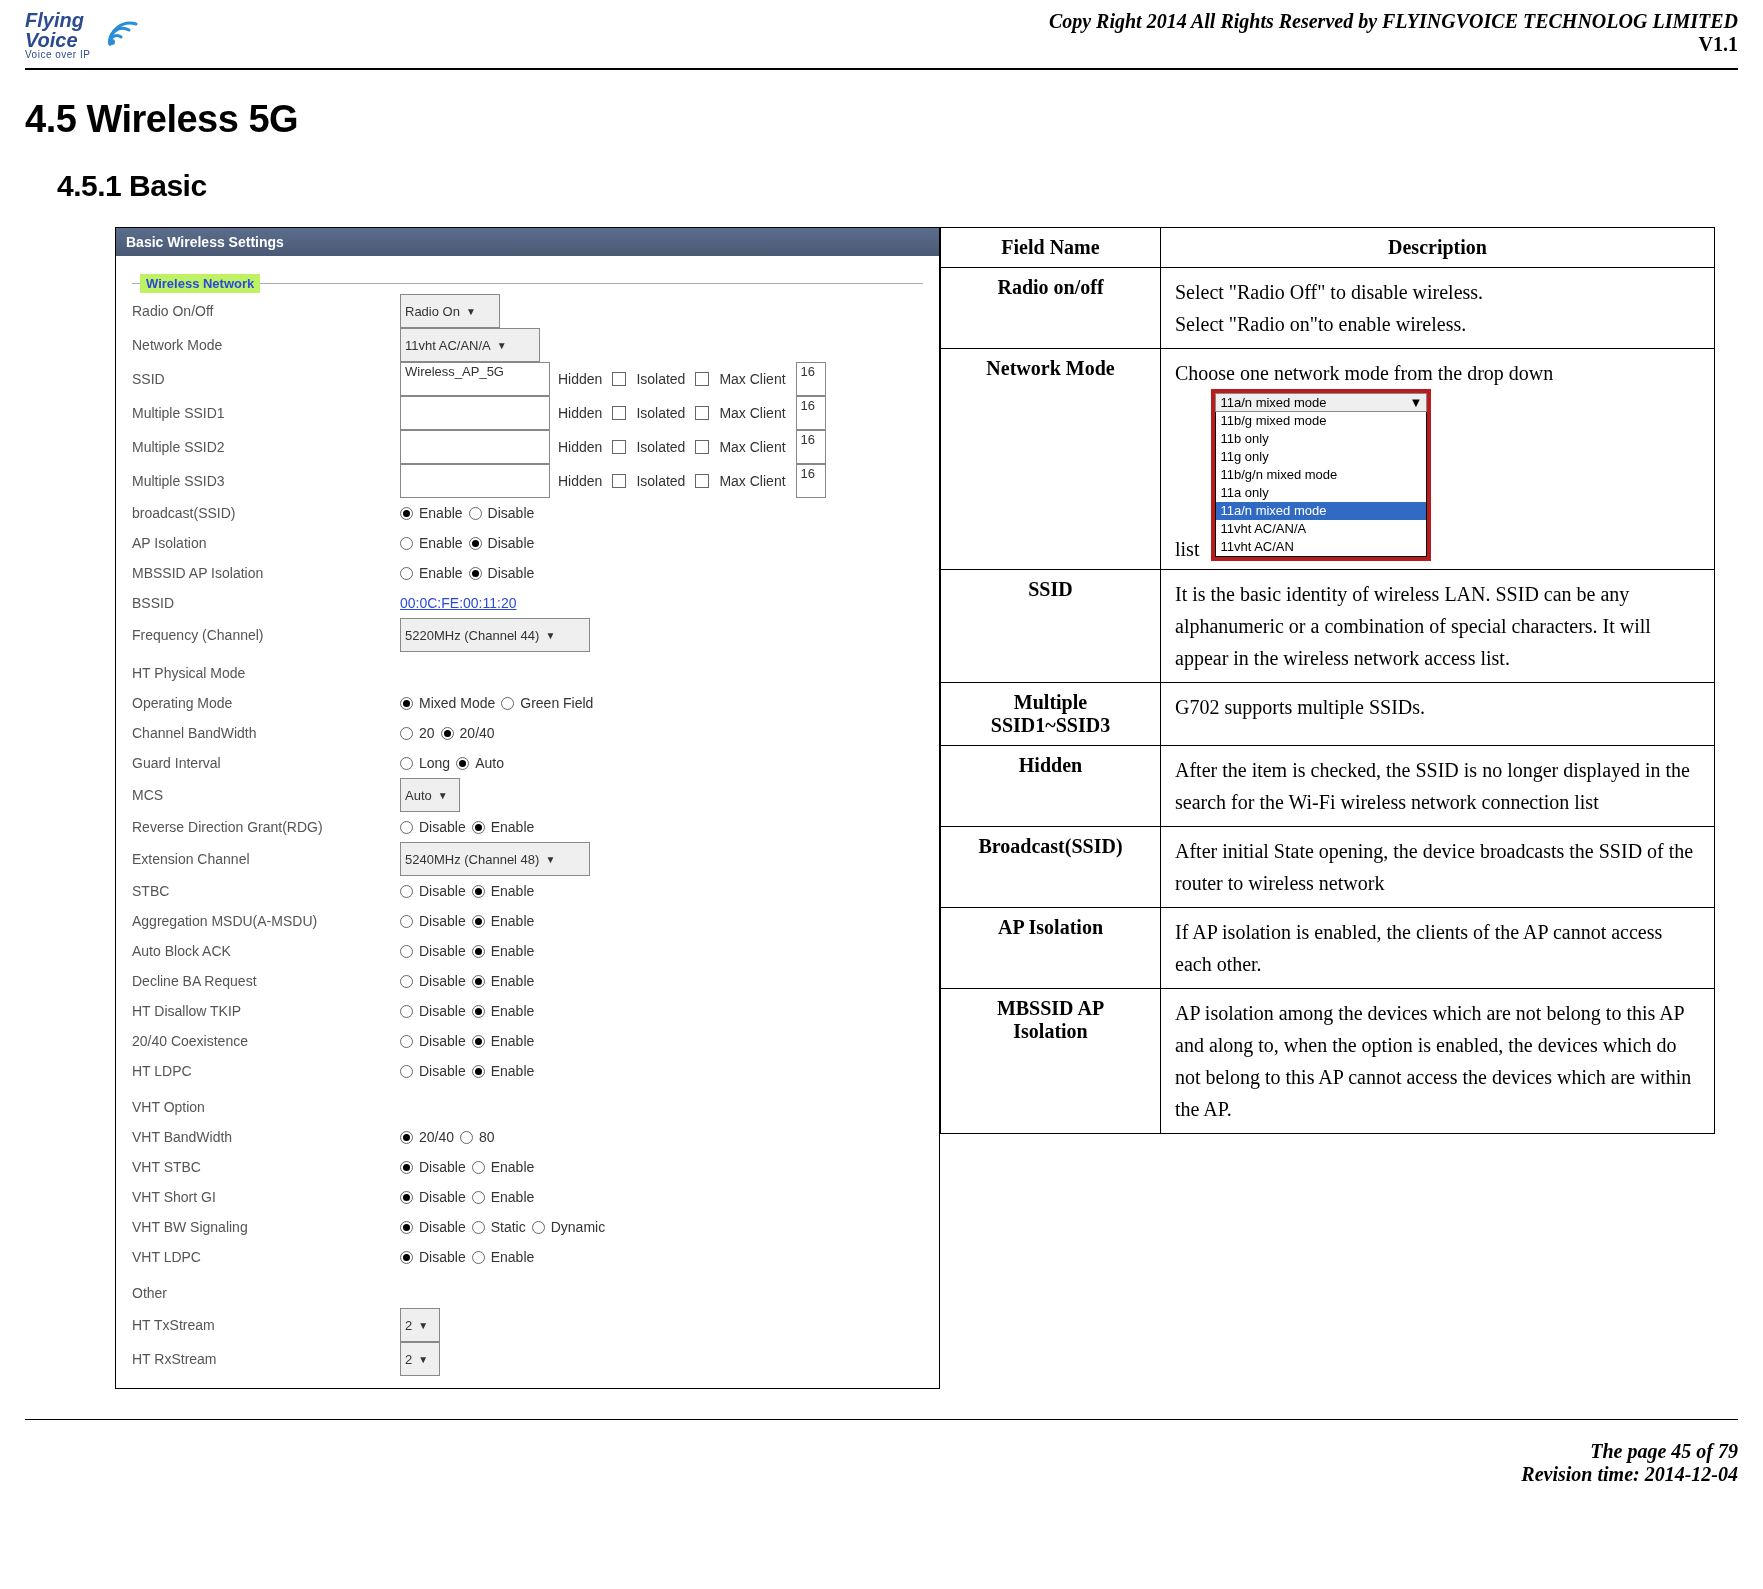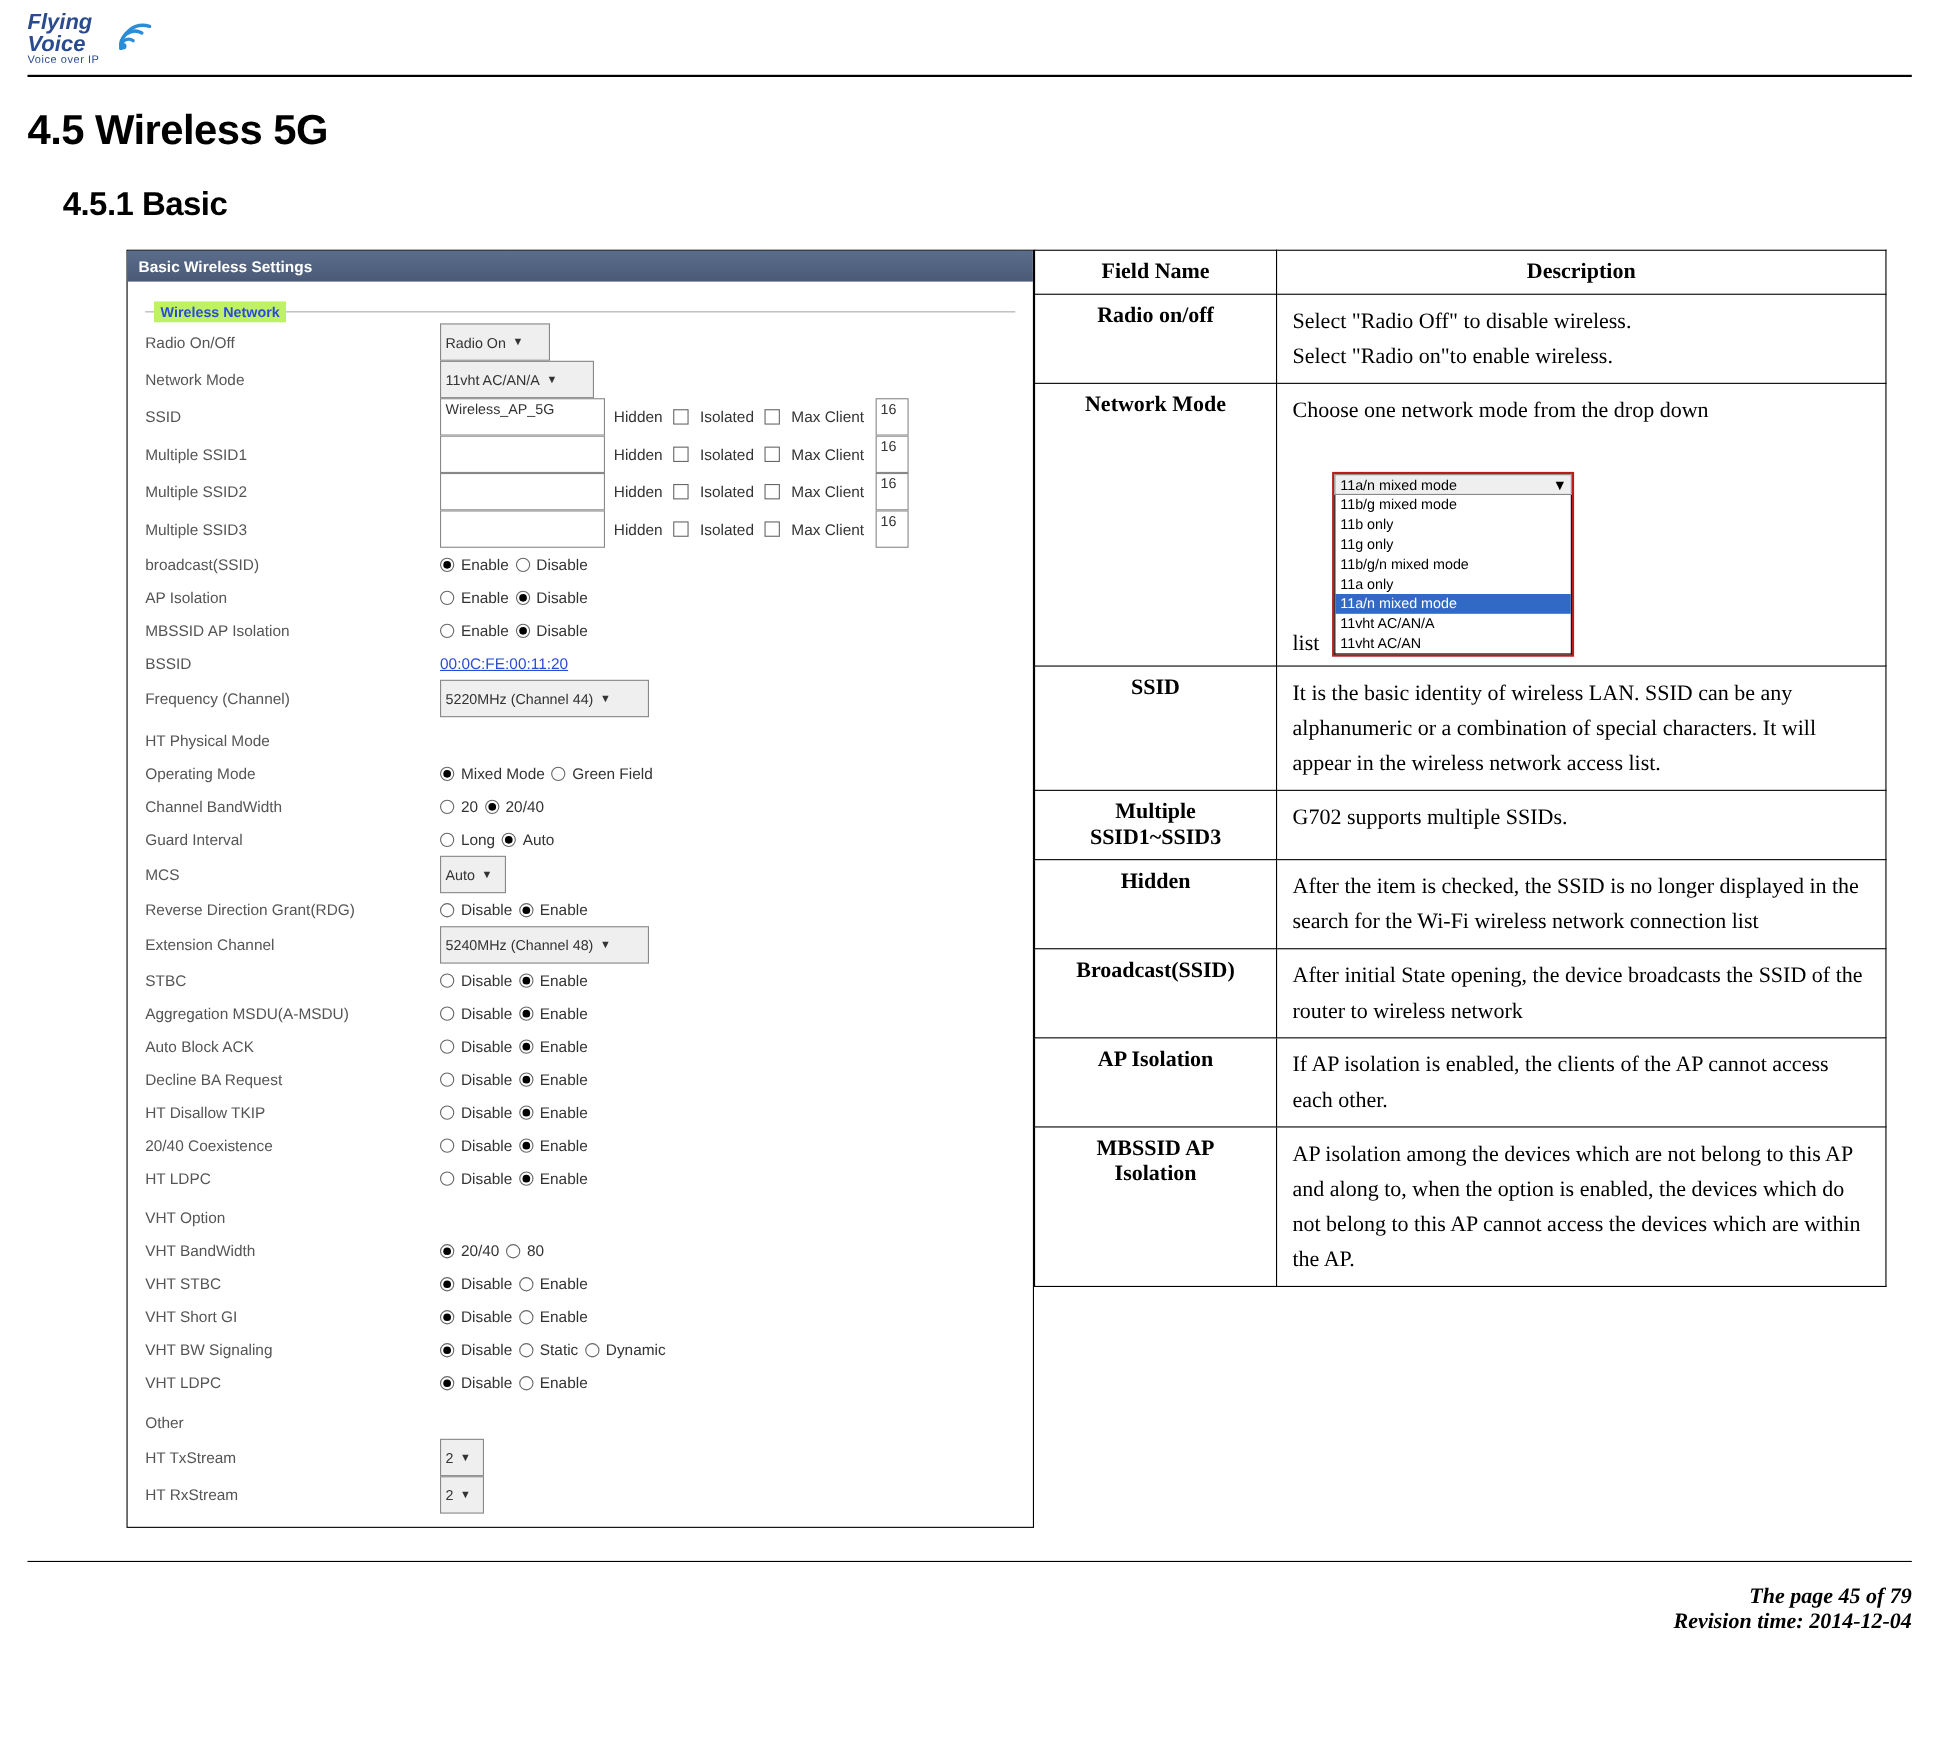--- a/index.html
+++ b/index.html
@@ -117,28 +117,27 @@
   }
   table.desc th, table.desc td {
     border: 1px solid #000;
     padding: 8px 14px;
     vertical-align: top;
     text-align: left;
   }
   table.desc th { font-weight: bold; text-align: center; }
   table.desc td.fname { font-weight: bold; text-align: center; width: 220px; }
   .mode-dd {
-    border: 2px solid #b91c1c;
+    border: 4px solid #b91c1c;
     width: 220px;
     font-family: Tahoma, Arial, sans-serif;
     font-size: 13px;
     display: inline-block;
     vertical-align: middle;
     margin-left: 6px;
-    margin-top: 40px;
   }
   .mode-dd .dd-top { border:1px solid #888; padding:1px 4px; display:flex; justify-content:space-between; align-items:center; background:#efefef; }
   .mode-dd .dd-list { border:1px solid #000; border-top:none; }
   .mode-dd .dd-item { padding: 0 4px; line-height: 18px; }
   .mode-dd .dd-item.sel { background: #316ac5; color: #fff; }
   .desc-line { line-height: 1.6; }
   .justify { text-align: justify; }
 
   .footer {
     text-align: right;
@@ -164,20 +163,24 @@
     <span class="wave-icon">
       <svg width="34" height="38" viewBox="0 0 34 38">
           <g fill="none" stroke="#2a8dd7" stroke-width="3" stroke-linecap="round">
             <path d="M4 34 A20 20 0 0 1 30 14"></path>
             <path d="M4 34 A13 13 0 0 1 23 20"></path>
             <path d="M4 34 A7 7 0 0 1 15 27"></path>
           </g>
           <circle cx="6" cy="32" r="3" fill="#2a8dd7"></circle>
         </svg>
     </span>
+  </div>
+  <div class="copy">
+    <div>Copy Right 2014 All Rights Reserved by FLYINGVOICE TECHNOLOG LIMITED</div>
+    <div class="v">V1.1</div>
   </div>
 </div>
 <hr class="top-rule">
 
 <h1 class="sec">4.5  Wireless 5G</h1>
 <h2 class="subsec">4.5.1 Basic</h2>
 
 <div class="content-row">
 
   <div class="ui-panel">

